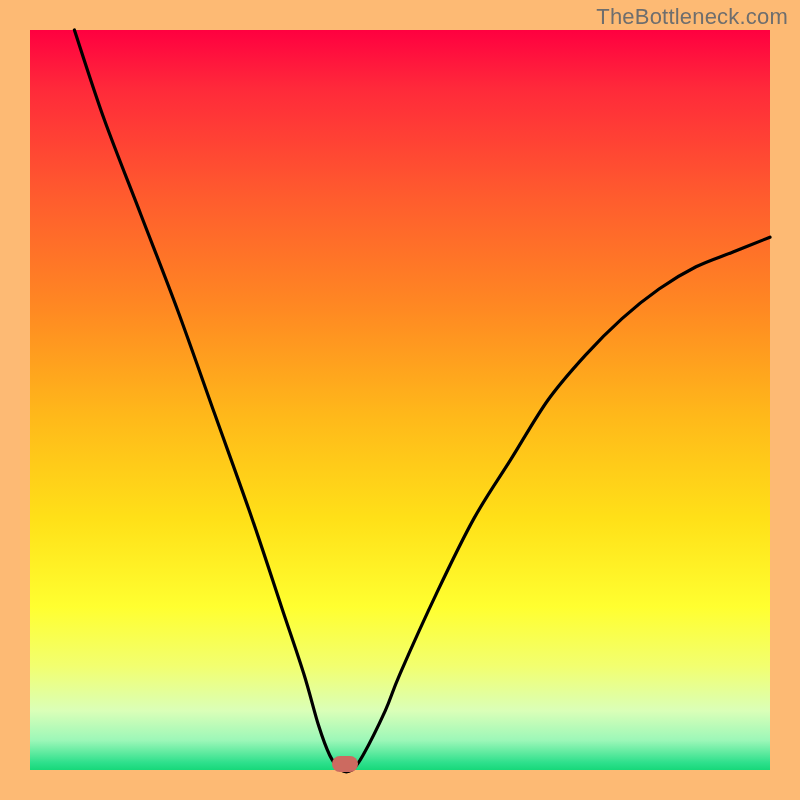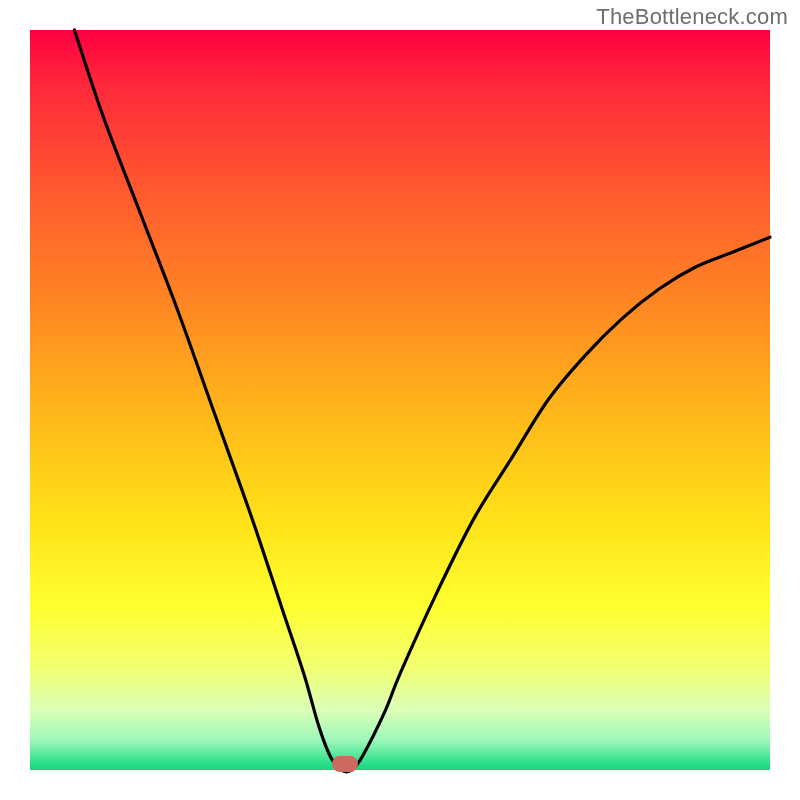--- a/index.html
+++ b/index.html
@@ -10,21 +10,21 @@
     background: #000;
     overflow: hidden;
     font-family: Arial, Helvetica, sans-serif;
   }
   .frame {
     position: absolute;
     left: 0;
     top: 0;
     width: 800px;
     height: 800px;
-    background: #ffffff;
+    background: #fdba74;
   }
   .plot {
     position: absolute;
     left: 30px;
     top: 30px;
     width: 740px;
     height: 740px;
     background: linear-gradient(
       to bottom,
       #ff0040 0%,

